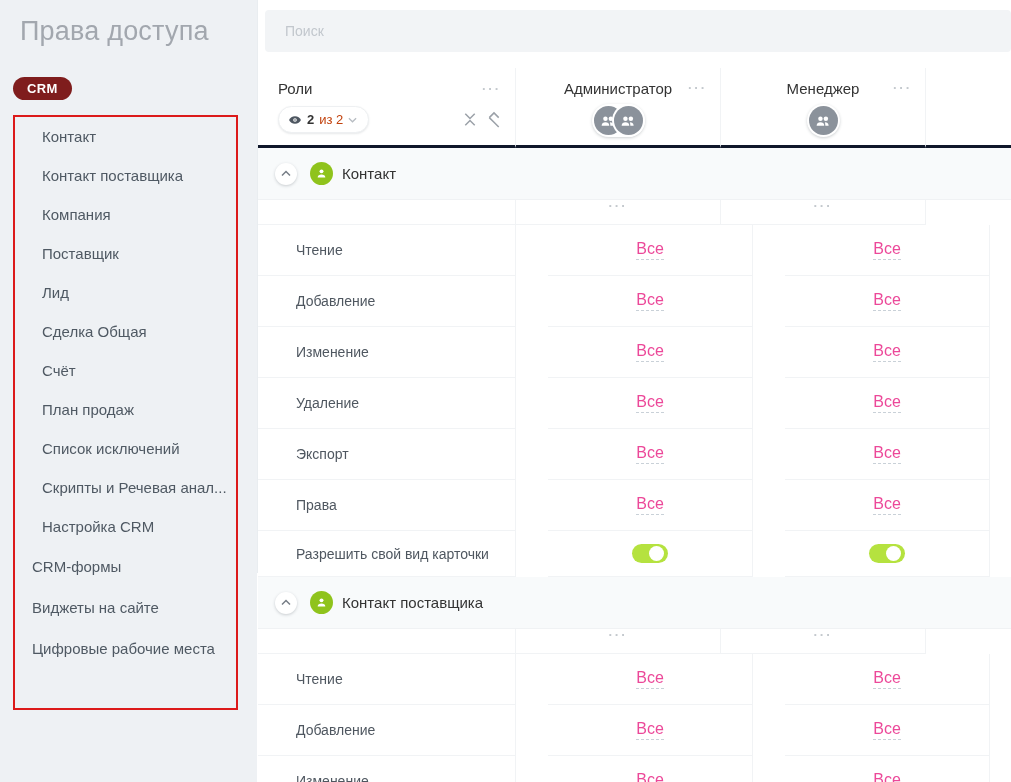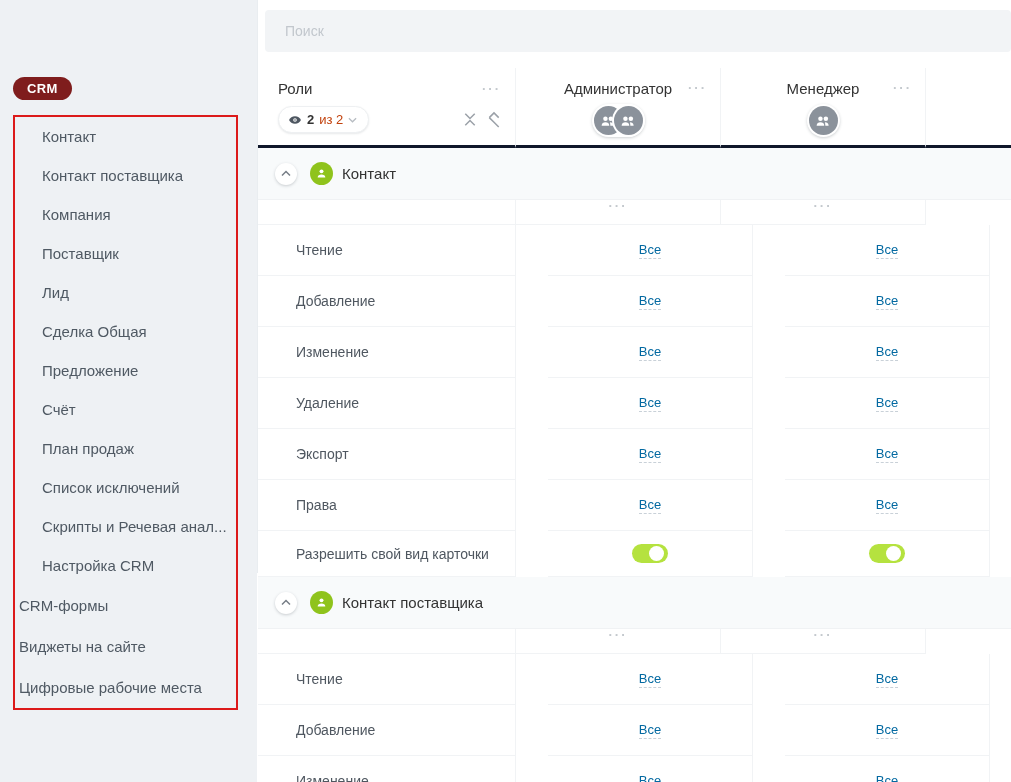--- a/index.html
+++ b/index.html
@@ -12,21 +12,21 @@
   .sb-title { position:absolute; left:20px; top:16px; font-size:27px;
     font-weight:300; color:#a2a7ae; letter-spacing:.2px; }
   .sb-badge { position:absolute; left:13px; top:77px; background:#7f1d1d;
     color:#fff; font-size:13px; font-weight:bold; padding:4px 14px;
     border-radius:13px; letter-spacing:.3px; }
   .sb-box { position:absolute; left:13px; top:115px; width:225px; height:595px;
     border:2px solid #dc1a1a; display:flex; flex-direction:column; }
   .sb-item { display:flex; align-items:center; font-size:15px; color:#4f5963;
     cursor:pointer; }
   .sb-item.sub { height:39px; padding-left:27px; }
-  .sb-item.root { height:41px; padding-left:4px; }
+  .sb-item.root { height:41px; padding-left:17px; }
 
   
   .main { position:absolute; left:257px; top:0; width:754px; height:573px;
     background:#fff; border-left:1px solid #e9edf0; }
   .searchbar { position:absolute; left:7px; top:10px; right:0; height:42px;
     background:#f2f4f6; border-radius:4px; }
   .searchbar input { width:100%; height:100%; background:transparent;
     border:none; outline:none; padding:0 20px; font-size:14px; color:#333;
     font-family:"Liberation Sans", sans-serif; }
   .searchbar input::placeholder { color:#c2c7cd; }
@@ -76,40 +76,40 @@
   .ellrow > div { border-bottom:1px solid #f1f3f5; }
   .ellrow .cc { display:flex; align-items:flex-start; justify-content:center;
     padding-top:2px; }
 
   
   .row { height:51px;gap:32px; }
   .row > div { border-bottom:1px solid #f1f3f5; }
   .row .lbl { display:flex; align-items:center; padding-left:38px;
     font-size:14px; color:#4f5760; }
   .row .val { display:flex; align-items:center; justify-content:center; }
-  .vse { font-size:13px; color:#0369a1; text-decoration:none;
+  .vse { font-size:16px; color:#ec4899; text-decoration:none;
     border-bottom:1px dashed #c9d1d8; padding-bottom:1px; cursor:pointer; }
   .toggle { width:36px; height:19px; border-radius:10px; background:#b5e23f;
     position:relative; cursor:pointer; }
   .toggle::after { content:''; position:absolute; width:15px; height:15px;
     border-radius:50%; background:#fff; top:2px; left:17px; }
 </style>
 </head>
 <body>
 
 <div class="sidebar">
+  <div class="sb-title">Права доступа</div>
   <div class="sb-badge">CRM</div>
   <div class="sb-box" id="sb-box">
       <div class="sb-item sub">Контакт</div>
       <div class="sb-item sub">Контакт поставщика</div>
       <div class="sb-item sub">Компания</div>
       <div class="sb-item sub">Поставщик</div>
       <div class="sb-item sub">Лид</div>
       <div class="sb-item sub">Сделка Общая</div>
-      <div class="sb-item sub">Предложение</div>
       <div class="sb-item sub">Счёт</div>
       <div class="sb-item sub">План продаж</div>
       <div class="sb-item sub">Список исключений</div>
       <div class="sb-item sub">Скрипты и Речевая анал...</div>
       <div class="sb-item sub">Настройка CRM</div>
       <div class="sb-item root">CRM-формы</div>
       <div class="sb-item root">Виджеты на сайте</div>
       <div class="sb-item root">Цифровые рабочие места</div>
     </div>
 </div>

